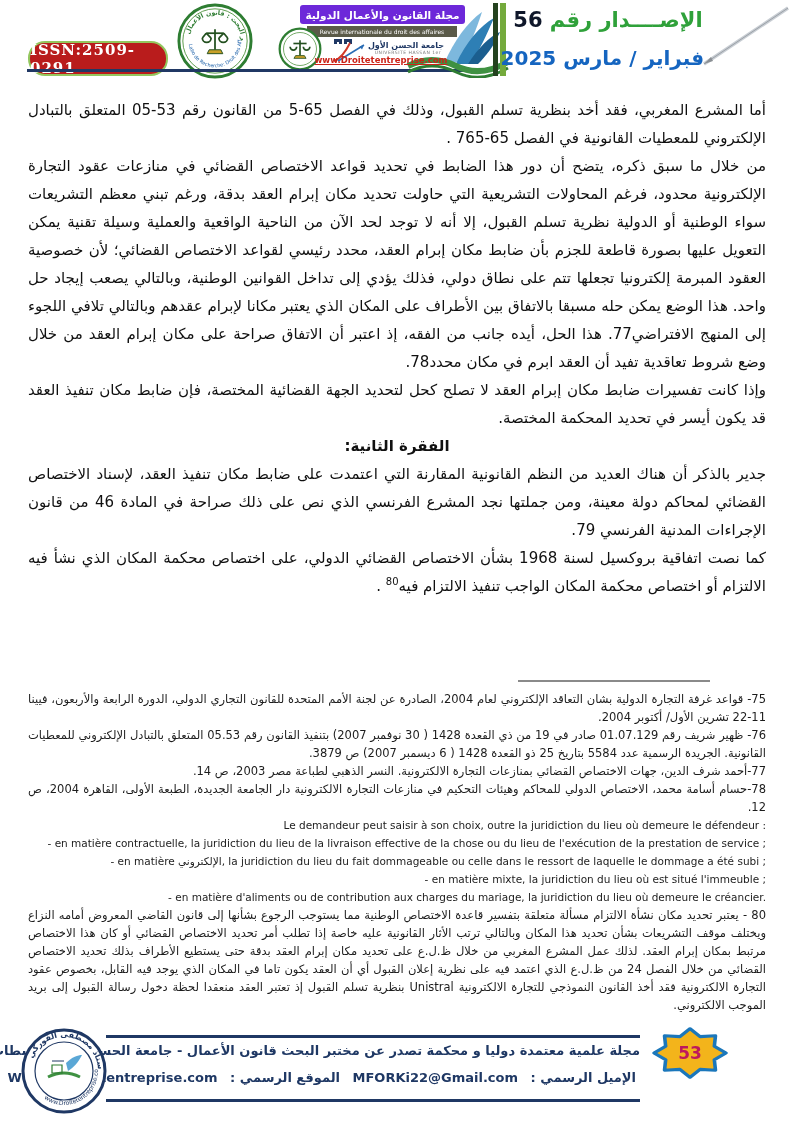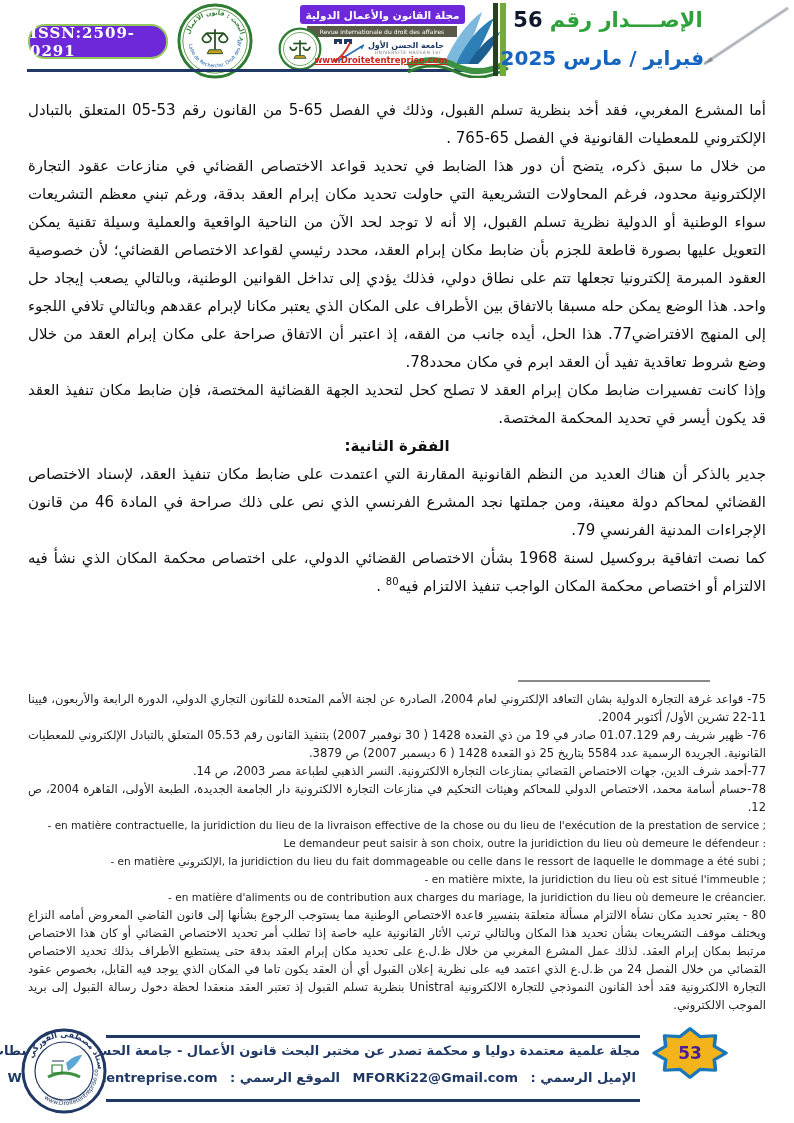--- a/index.html
+++ b/index.html
@@ -2,22 +2,22 @@
 <html lang="ar"><head>
 <meta charset="utf-8">
 <style>
   html,body{margin:0;padding:0;background:#e8e8e8;}
   .page{
     position:relative;width:794px;height:1123px;margin:0 auto;background:#ffffff;
     overflow:hidden;font-family:"DejaVu Sans",sans-serif;color:#141414;
   }
   
   .issn-badge{
-    position:absolute;left:28px;top:24px;width:140px;height:35px;border-radius:17px;
-    background:#6d28d9;border:2px solid #93c75e;box-sizing:border-box;
+    position:absolute;left:28px;top:41px;width:140px;height:35px;border-radius:17px;
+    background:#b91c1c;border:2px solid #93c75e;box-sizing:border-box;
     display:flex;align-items:center;justify-content:center;
     color:#fff;font-family:"DejaVu Serif",serif;font-weight:bold;font-size:15px;letter-spacing:1px;
   }
   .seal{position:absolute;}
   .header-rule{position:absolute;left:27px;top:69px;width:464px;height:3px;background:#203864;}
   .vbar-dark{position:absolute;left:493px;top:3px;width:5px;height:73px;background:#24421f;}
   .vbar-green{position:absolute;left:500px;top:3px;width:6px;height:73px;background:#74aa3c;}
   .issue-line{
     position:absolute;left:512px;top:8px;width:192px;direction:rtl;text-align:center;
     color:#2fa13a;font-weight:bold;font-size:21px;white-space:nowrap;
@@ -73,21 +73,21 @@
     color:#1f3864;font-weight:bold;font-size:13px;white-space:nowrap;
   }
   .footer-line2{
     position:absolute;top:1070px;left:106px;width:534px;direction:rtl;text-align:center;
     color:#1f3864;font-weight:bold;font-size:13px;white-space:nowrap;
   }
   .footer-line2 span{margin:0 4px;}
   .page-badge{position:absolute;left:652px;top:1027px;width:76px;height:52px;}
   .page-badge .num{
     position:absolute;inset:0;display:flex;align-items:center;justify-content:center;
-    color:#4c1d95;font-weight:bold;font-size:17px;
+    color:#be185d;font-weight:bold;font-size:17px;
   }
   .footer-seal{position:absolute;left:20px;top:1027px;}
 </style>
 </head>
 <body>
 
 <div class="page">
 
   <div class="issn-badge">
     <span>ISSN:2509-0291</span>
@@ -200,22 +200,22 @@
     <p>جدير بالذكر أن هناك العديد من النظم القانونية المقارنة التي اعتمدت على ضابط مكان تنفيذ العقد، لإسناد الاختصاص القضائي لمحاكم دولة معينة، ومن جملتها نجد المشرع الفرنسي الذي نص على ذلك صراحة في المادة 46 من قانون الإجراءات المدنية الفرنسي 79.</p>
     <p><span>كما نصت اتفاقية بروكسيل لسنة 1968 بشأن الاختصاص القضائي الدولي، على اختصاص محكمة المكان الذي نشأ فيه الالتزام أو اختصاص محكمة المكان الواجب تنفيذ الالتزام فيه</span><sup>80</sup><span> .</span></p>
   </div>
 
   <div class="footnotes">
     <div class="fn-sep"></div>
     <p class="fn">75- قواعد غرفة التجارة الدولية بشان التعاقد الإلكتروني لعام 2004، الصادرة عن لجنة الأمم المتحدة للقانون التجاري الدولي، الدورة الرابعة والأربعون، فيينا 11-22 تشرين الأول/ أكتوبر 2004.</p>
     <p class="fn">76- ظهير شريف رقم 01.07.129 صادر في 19 من ذي القعدة 1428 ( 30 نوفمبر 2007) بتنفيذ القانون رقم 05.53 المتعلق بالتبادل الإلكتروني للمعطيات القانونية. الجريدة الرسمية عدد 5584 بتاريخ 25 ذو القعدة 1428 ( 6 ديسمبر 2007) ص 3879.</p>
     <p class="fn">77-أحمد شرف الدين، جهات الاختصاص القضائي بمنازعات التجارة الالكترونية. النسر الذهبي لطباعة  مصر 2003، ص 14.</p>
     <p class="fn">78-حسام أسامة محمد،  الاختصاص الدولي للمحاكم وهيئات التحكيم في منازعات التجارة الالكترونية دار الجامعة الجديدة، الطبعة الأولى، القاهرة 2004، ص 12.</p>
+    <p class="fr">Le demandeur peut saisir à son choix, outre la juridiction du lieu où demeure le défendeur :</p>
     <p class="fr">- en matière contractuelle, la juridiction du lieu de la livraison effective de la chose ou du lieu de l'exécution de la prestation de service ;</p>
-    <p class="fr">Le demandeur peut saisir à son choix, outre la juridiction du lieu où demeure le défendeur :</p>
     <p class="fr">- en matière الإلكتروني, la juridiction du lieu du fait dommageable ou celle dans le ressort de laquelle le dommage a été subi ;</p>
     <p class="fr">- en matière mixte, la juridiction du lieu où est situé l'immeuble ;</p>
     <p class="fr">- en matière d'aliments ou de contribution aux charges du mariage, la juridiction du lieu où demeure le créancier.</p>
     <p class="fn">80 - يعتبر تحديد مكان نشأة الالتزام مسألة متعلقة بتفسير قاعدة الاختصاص الوطنية مما يستوجب الرجوع بشأنها إلى قانون القاضي المعروض أمامه النزاع ويختلف موقف التشريعات بشأن تحديد هذا المكان وبالتالي ترتب الأثار القانونية عليه خاصة إذا تطلب أمر تحديد الاختصاص القضائي أو كان هذا الاختصاص مرتبط بمكان إبرام العقد. لذلك عمل المشرع المغربي من خلال ظ.ل.ع على تحديد مكان إبرام العقد بدقة حتى يستطيع الأطراف بذلك تحديد الاختصاص القضائي من خلال الفصل 24 من ظ.ل.ع الذي اعتمد فيه على نظرية إعلان القبول أي أن العقد يكون تاما في المكان الذي يوجد فيه القابل، بخصوص عقود التجارة الالكترونية فقد أخذ القانون النموذجي للتجارة الالكترونية Unistral بنظرية تسلم القبول إذ تعتبر العقد منعقدا لحظة دخول رسالة القبول إلى بريد الموجب الالكتروني.</p>
 
   </div>
 
   <div class="footer-rule top"></div>
   <div class="footer-rule bottom"></div>
 

